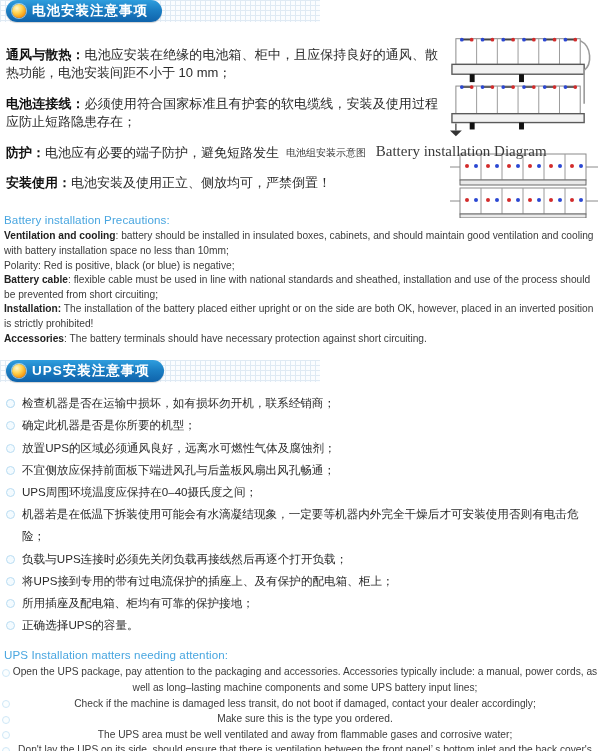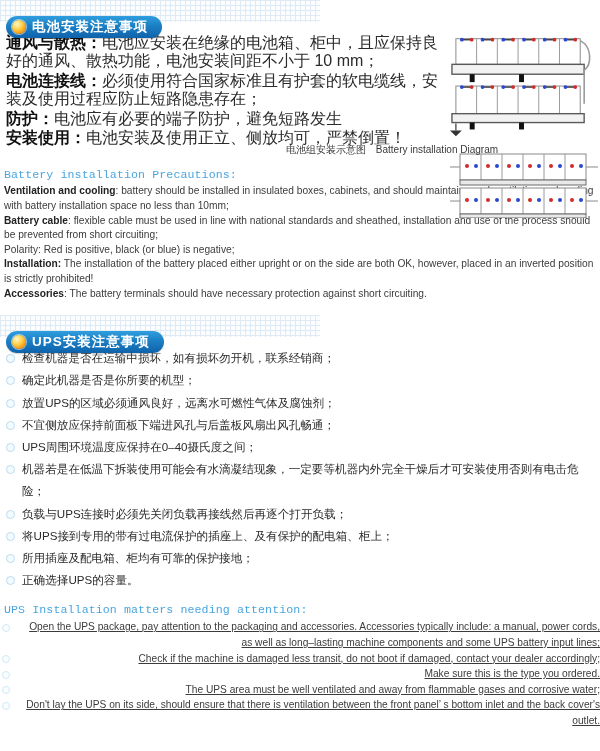--- a/index.html
+++ b/index.html
@@ -14,80 +14,80 @@
   .sec-head{position:relative;height:24px;margin:0;}
   .sec-head .dots{
     position:absolute;left:0;top:0;height:22px;width:320px;
     background-image:
       linear-gradient(to right,#dfeaf4 1px,transparent 1px),
       linear-gradient(to bottom,#dfeaf4 1px,transparent 1px);
     background-size:5px 5px;
     background-color:#fbfdff;
   }
   .sec-head .bar{
-    position:absolute;left:6px;top:16px;height:22px;
+    position:absolute;left:6px;top:0;height:22px;
     border-radius:11px;
     background:linear-gradient(to bottom,#2f9ede 0%,#1b7fc4 45%,#0f63ab 100%);
     display:flex;align-items:center;padding:0 14px 0 6px;
     box-shadow:0 1px 1px rgba(0,0,0,.18);
   }
   .sec-head .ic{
     width:14px;height:14px;border-radius:50%;flex:0 0 auto;margin-right:6px;
     background:radial-gradient(circle at 35% 30%,#fff6c9 0%,#ffd34d 38%,#f2920f 75%,#d2700a 100%);
     box-shadow:0 0 0 1px rgba(255,255,255,.55);
   }
   .sec-head .ttl{
     color:#ffffff;font-size:13.5px;font-weight:bold;letter-spacing:1px;
     white-space:nowrap;line-height:22px;
   }
 
   
   .cn-block{padding:10px 0 0 6px;width:432px;}
   .cn-line{
-    font-size:16px;line-height:18.4px;color:#2b2b2b;
-    text-align:justify;margin:0 0 1px 0;
+    font-size:13px;line-height:18.4px;color:#2b2b2b;
+    text-align:justify;margin:12px 0 1px 0;
   }
   .cn-line b{font-weight:bold;color:#111;}
 
   
   .illus{position:absolute;right:0px;top:34px;width:152px;}
   .rack{width:148px;}
   .cap{
     position:absolute;right:0;top:143px;width:600px;text-align:left;
     font-size:8.6px;color:#3a3a3a;
   }
   .cap-inner{position:absolute;left:286px;top:0;white-space:nowrap;}
   .cap-cn{font-size:10px;}
-  .cap-en{font-size:10px;}
+  .cap-en{font-size:15px;font-family:Liberation Serif, serif;}
 
   
   .en-head{
-    color:#49a6e0;font-size:11.6px;margin:6px 0 3px 4px;letter-spacing:.1px;font-family:Liberation Mono, monospace;
+    color:#49a6e0;font-size:11.6px;margin:6px 0 3px 4px;letter-spacing:.1px;
   }
   .en-block{padding:0 6px 0 4px;}
   .en-line{
     font-size:10.2px;line-height:14.6px;color:#3b3b3b;text-align:left;margin:0;
   }
   .en-line b{font-weight:bold;color:#222;}
 
   
   .cn-list{margin:8px 0 0 0;padding:0;list-style:none;}
   .cn-list li{
     position:relative;padding-left:22px;font-size:11.6px;line-height:22.2px;
     color:#2b2b2b;
   }
   .cn-list li .bul{
     position:absolute;left:6px;top:7px;width:7px;height:7px;border-radius:50%;
     border:1.4px solid #b9dcf2;background:#f4fbff;
   }
 
   .en-list{margin:2px 0 0 0;padding:0;list-style:none;}
   .en-list li{
-    position:relative;padding-left:24px;font-size:10.2px;line-height:15.6px;
-    color:#3b3b3b;text-align:right;text-decoration:underline;
+    position:relative;padding-left:10px;font-size:10.2px;line-height:15.6px;
+    color:#3b3b3b;text-align:center;
   }
   .en-list li .bul{
     position:absolute;left:2px;top:4.5px;width:6px;height:6px;border-radius:50%;
     border:1.2px solid #cfe8f7;background:#fbfeff;
   }
 
   .sec2{margin-top:14px;}
 </style>
 </head>
 <body>
@@ -261,24 +261,24 @@
     </div>
   </div>
 
   <div style="padding-top:14px;">
     <div class="en-head">Battery installation Precautions:</div>
     <div class="en-block">
       <p class="en-line">
         <b>Ventilation and cooling</b><span>: battery should be installed in insulated boxes, cabinets, and should maintain good ventilation and cooling with battery installation space no less than 10mm;</span>
       </p>
       <p class="en-line">
+        <span>Polarity</span><span>: Red is positive, black (or blue) is negative;</span>
+      </p>
+      <p class="en-line">
         <b>Battery cable</b><span>: flexible cable must be used in line with national standards and sheathed, installation and use of the process should be prevented from short circuiting;</span>
-      </p>
-      <p class="en-line">
-        <span>Polarity</span><span>: Red is positive, black (or blue) is negative;</span>
       </p>
       <p class="en-line">
         <b>Installation:</b><span>  The installation of the battery placed either upright or on the side are both OK, however, placed in an inverted position is strictly prohibited!</span>
       </p>
       <p class="en-line">
         <b>Accessories</b><span>: The battery terminals should have necessary protection against short circuiting.</span>
       </p>
     </div>
   </div>
 

